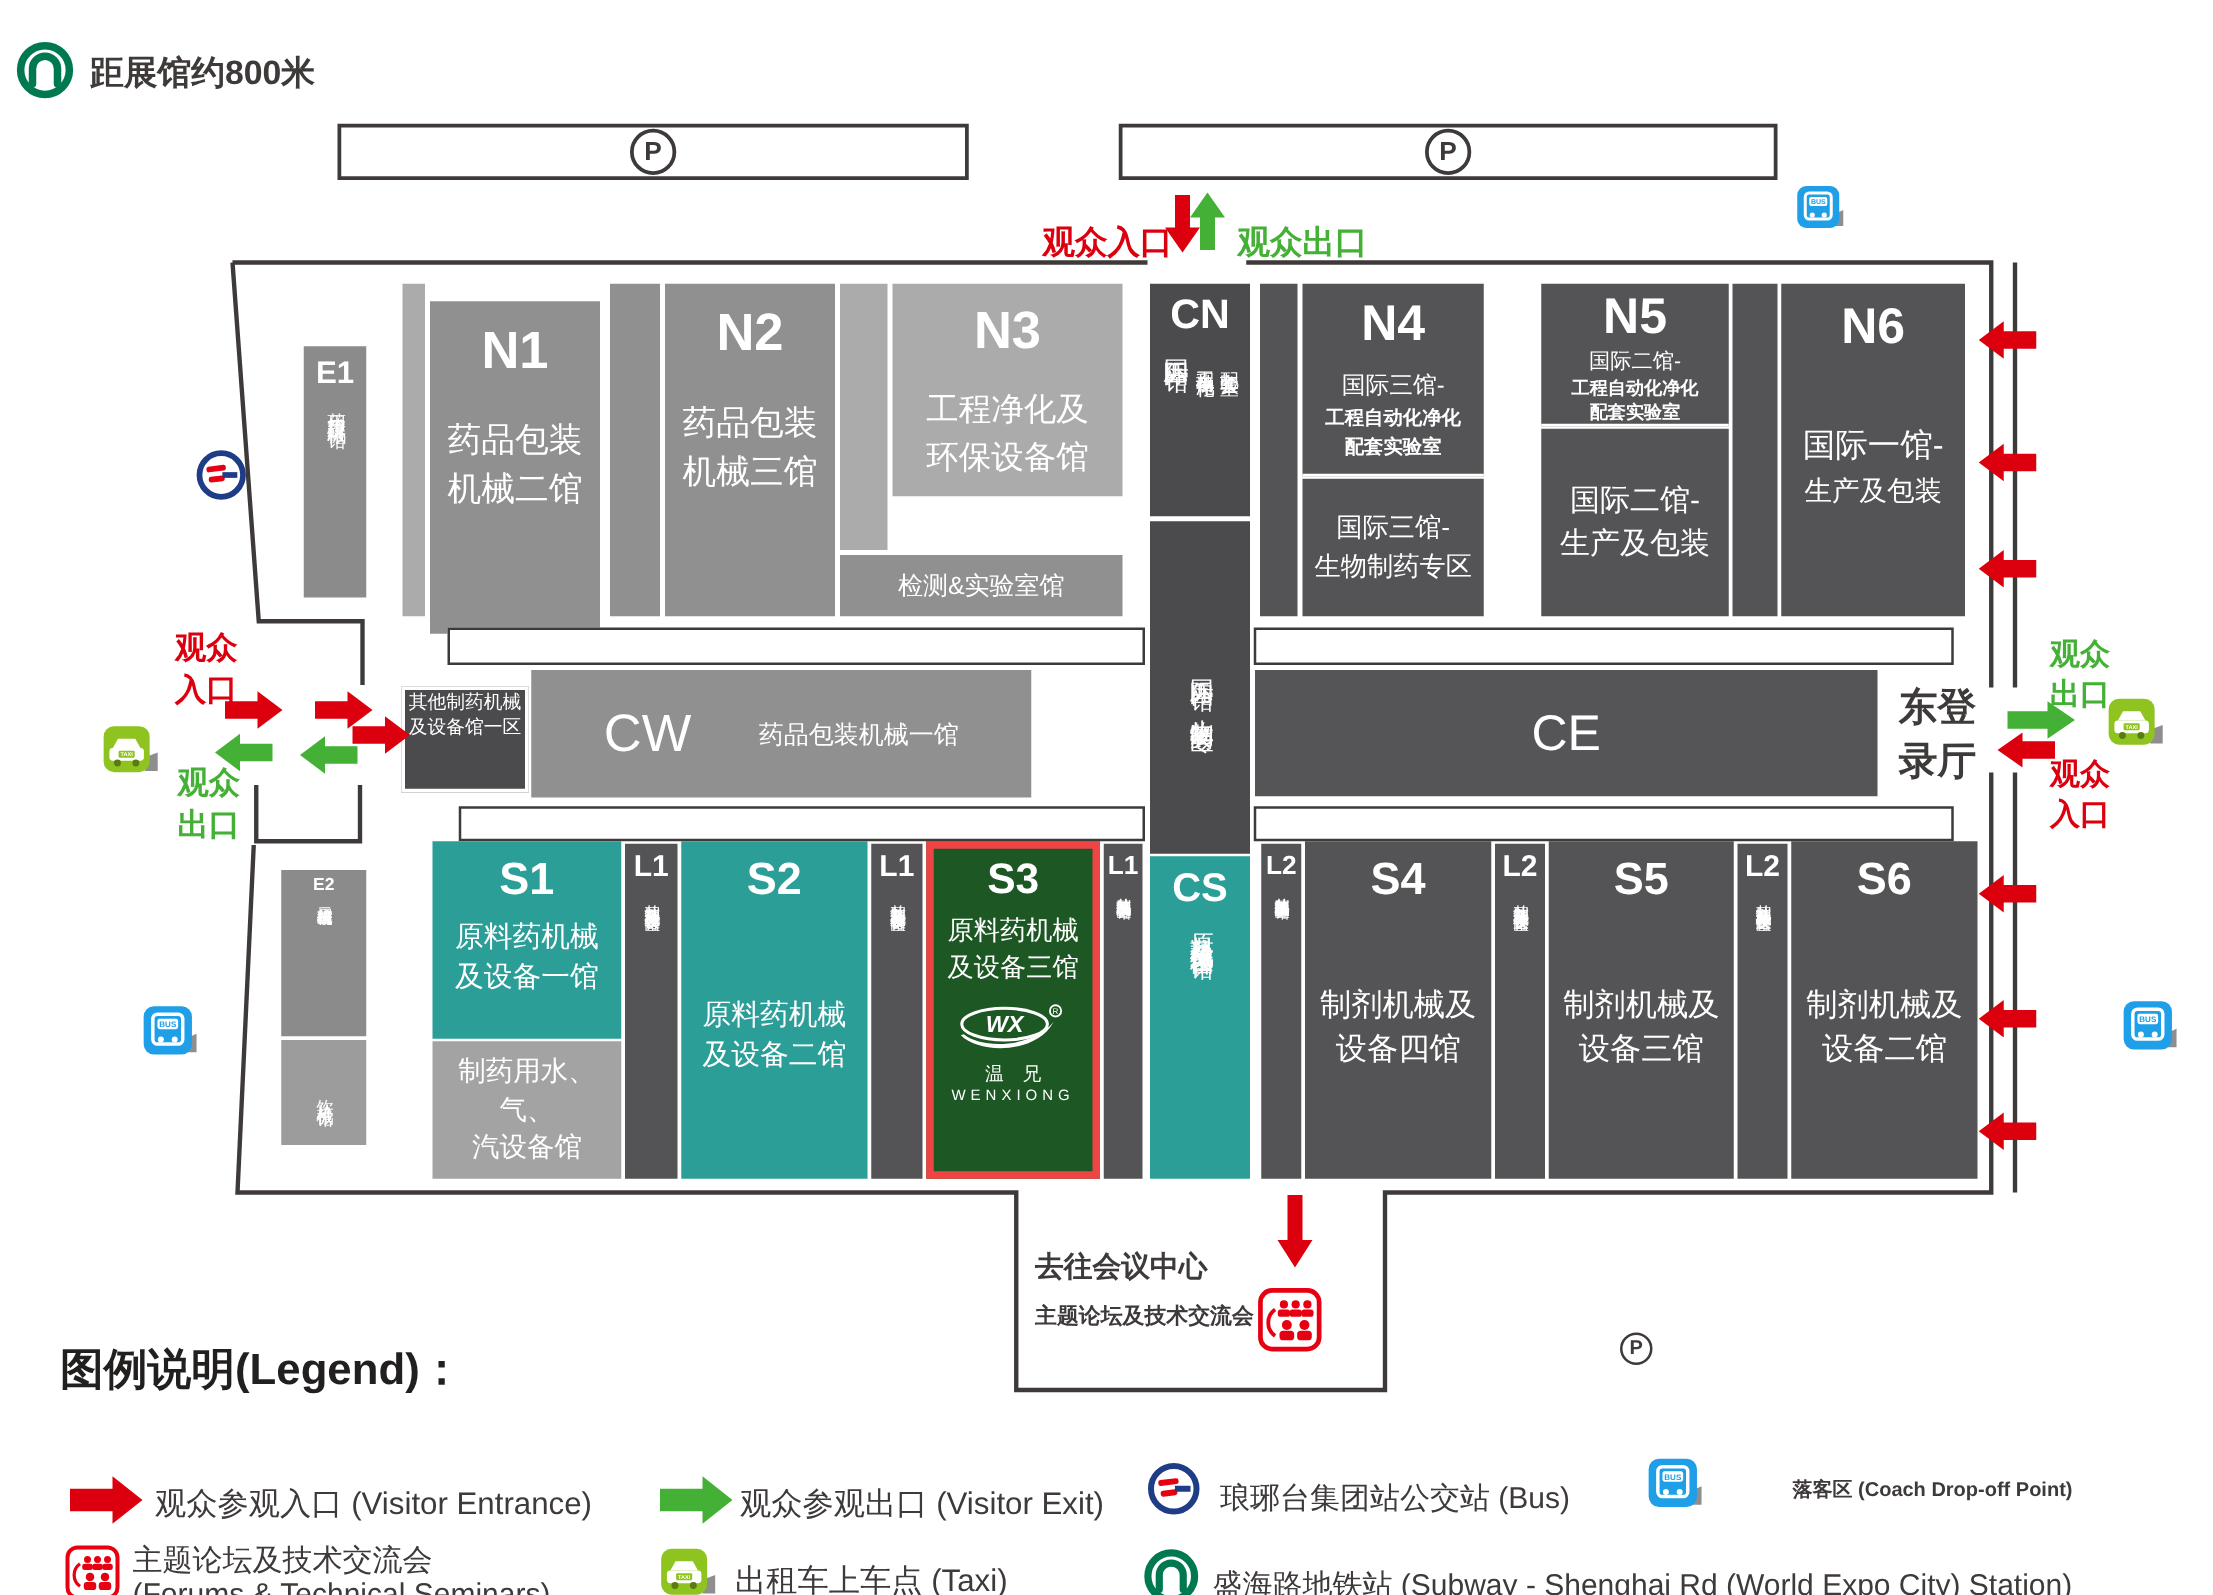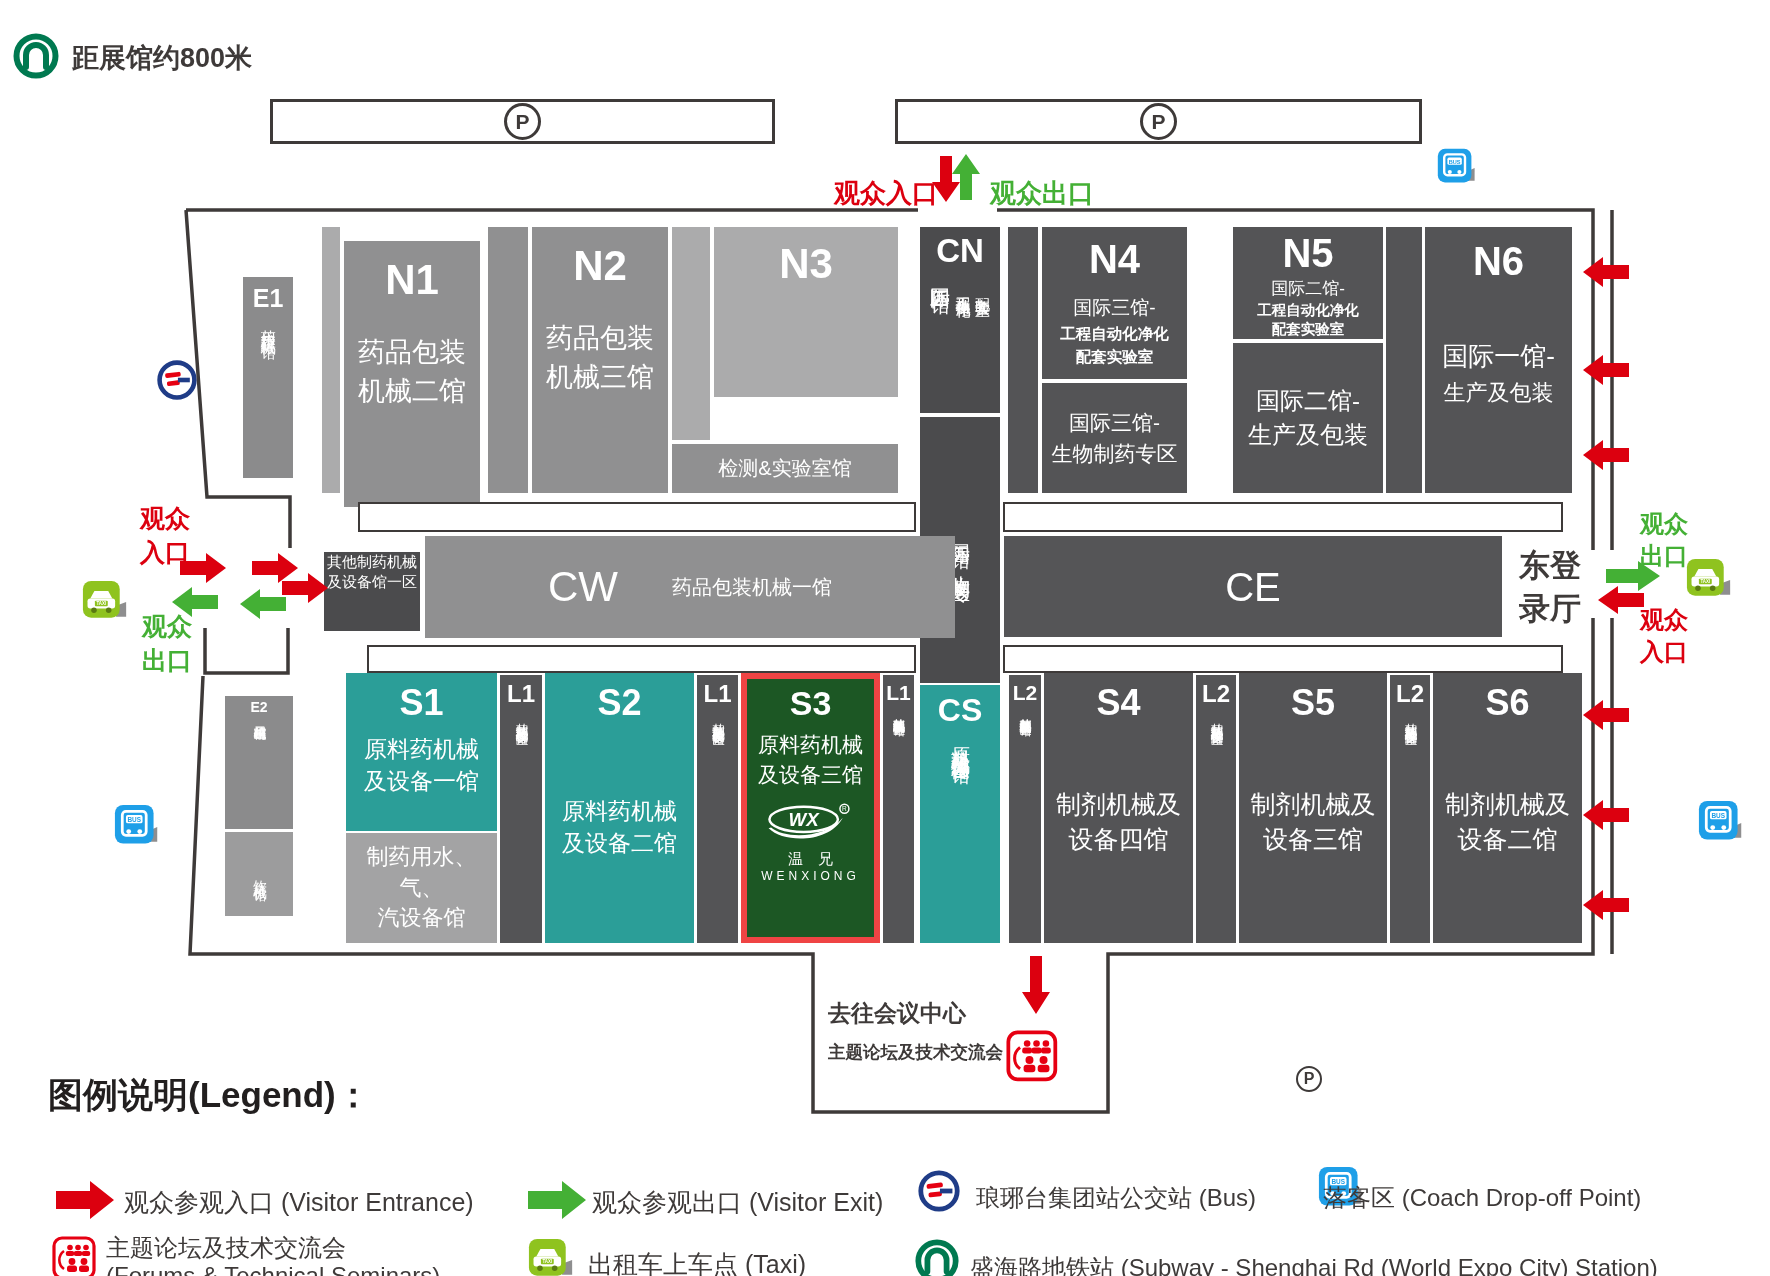--- a/index.html
+++ b/index.html
@@ -66,20 +66,22 @@
 </div>
 <div class="abs" style="left:488px;top:227px;width:40px;height:266px;background:var(--mid)"></div>
 <div class="abs hall" style="left:532px;top:227px;width:136px;height:266px;background:var(--mid)">
   <div class="code" style="font-size:42px;margin-top:16px">N2</div>
   <div class="pre" style="font-size:27px;line-height:1.45;margin-top:30px">药品包装
 机械三馆</div>
 </div>
 <div class="abs" style="left:672px;top:227px;width:38px;height:213px;background:var(--light)"></div>
 <div class="abs hall" style="left:714px;top:227px;width:184px;height:170px;background:var(--light)">
   <div class="code" style="font-size:42px;margin-top:14px">N3</div>
+  <div class="pre" style="font-size:26px;line-height:1.45;margin-top:22px">工程净化及
+环保设备馆</div>
 </div>
 <div class="abs hall" style="left:672px;top:444px;width:226px;height:49px;background:var(--mid);justify-content:center">
   <div style="font-size:20px">检测&amp;实验室馆</div>
 </div>
 
 <div class="abs hall" style="left:920px;top:227px;width:80px;height:186px;background:var(--darker)">
   <div class="code" style="font-size:33px;margin-top:6px">CN</div>
   <div style="display:flex;justify-content:center;gap:3px;margin-top:3px">
     <span class="vtext" style="font-size:20px">国际四馆-</span>
     <span class="vtext" style="font-size:15px;letter-spacing:1px">工程自动化净化</span>
@@ -164,21 +166,21 @@
 <div class="abs hall" style="left:225px;top:832px;width:68px;height:84px;background:#9C9C9D;justify-content:center">
   <div class="vtext" style="font-size:13.5px">饮片机械馆</div>
 </div>
 
 <div class="abs corridor" style="left:358px;top:502px;width:558px;height:30px"></div>
 <div class="abs corridor" style="left:1003px;top:502px;width:560px;height:30px"></div>
 <div class="abs hall" style="left:321px;top:549px;width:102px;height:85px;background:var(--darker);border:3px solid #fff;justify-content:flex-start">
   <div class="pre" style="font-size:15px;line-height:1.35">其他制药机械
 及设备馆一区</div>
 </div>
-<div class="abs" style="left:425px;top:536px;width:530px;height:102px;background:var(--mid);display:flex;align-items:center;justify-content:center;gap:54px">
+<div class="abs" style="left:425px;top:536px;width:400px;height:102px;background:var(--mid);display:flex;align-items:center;justify-content:center;gap:54px">
   <span class="code" style="font-size:42px;font-weight:normal">CW</span>
   <span style="font-size:20px">药品包装机械一馆</span>
 </div>
 <div class="abs" style="left:1004px;top:536px;width:498px;height:101px;background:#555557;display:flex;align-items:center;justify-content:center;gap:28px">
   <span class="code" style="font-size:40px;font-weight:normal">CE</span>
 </div>
 <div class="abs dkt pre" style="left:1506px;top:544px;width:88px;font-size:31px;font-weight:600;line-height:1.4;text-align:center">东登
 录厅</div>
 <div class="abs corridor" style="left:367px;top:645px;width:549px;height:28px"></div>
 <div class="abs corridor" style="left:1003px;top:645px;width:560px;height:28px"></div>
@@ -356,21 +358,21 @@
   <svg viewBox="0 0 50 46" width="46">
       <polygon points="36,30 47,25 47,41 36,41" fill="#8E8E8F"></polygon>
       <rect x="1" y="1" width="42" height="42" rx="9" fill="#1E9FE8"></rect>
       <rect x="9" y="8" width="26" height="26" rx="4" fill="none" stroke="#fff" stroke-width="3"></rect>
       <rect x="13" y="12" width="18" height="9" rx="2" fill="#fff"></rect>
       <text x="22" y="19.5" font-size="7" font-weight="bold" fill="#1E9FE8" text-anchor="middle">BUS</text>
       <circle cx="16" cy="30" r="2.6" fill="#fff"></circle>
       <circle cx="28" cy="30" r="2.6" fill="#fff"></circle>
     </svg>
 </div>
-<div class="abs dkt" style="left:1323px;top:1182px;font-size:24px;font-weight:400">落客区 (Coach Drop-off Point)</div>
+<div class="abs dkt" style="left:1434px;top:1182px;font-size:16px;font-weight:700">落客区 (Coach Drop-off Point)</div>
 <div class="abs" style="left:914px;top:1238px;width:46px;height:46px">
   <svg viewBox="0 0 48 48" width="46">
       <circle cx="24" cy="24" r="19.5" fill="none" stroke="#007950" stroke-width="6"></circle>
       <path d="M14 35 V23 a10 10 0 0 1 20 0 V35" fill="none" stroke="#007950" stroke-width="6" stroke-linecap="round"></path>
     </svg>
 </div>
 <div class="abs dkt" style="left:970px;top:1252px;font-size:24px;font-weight:500">盛海路地铁站 (Subway - Shenghai Rd (World Expo City) Station)</div>
 
 <svg class="abs" style="left:0;top:0;pointer-events:none" width="1770" height="1276" viewBox="0 0 1770 1276">
   <g fill="none" stroke="#3E3A39" stroke-width="3.5">

